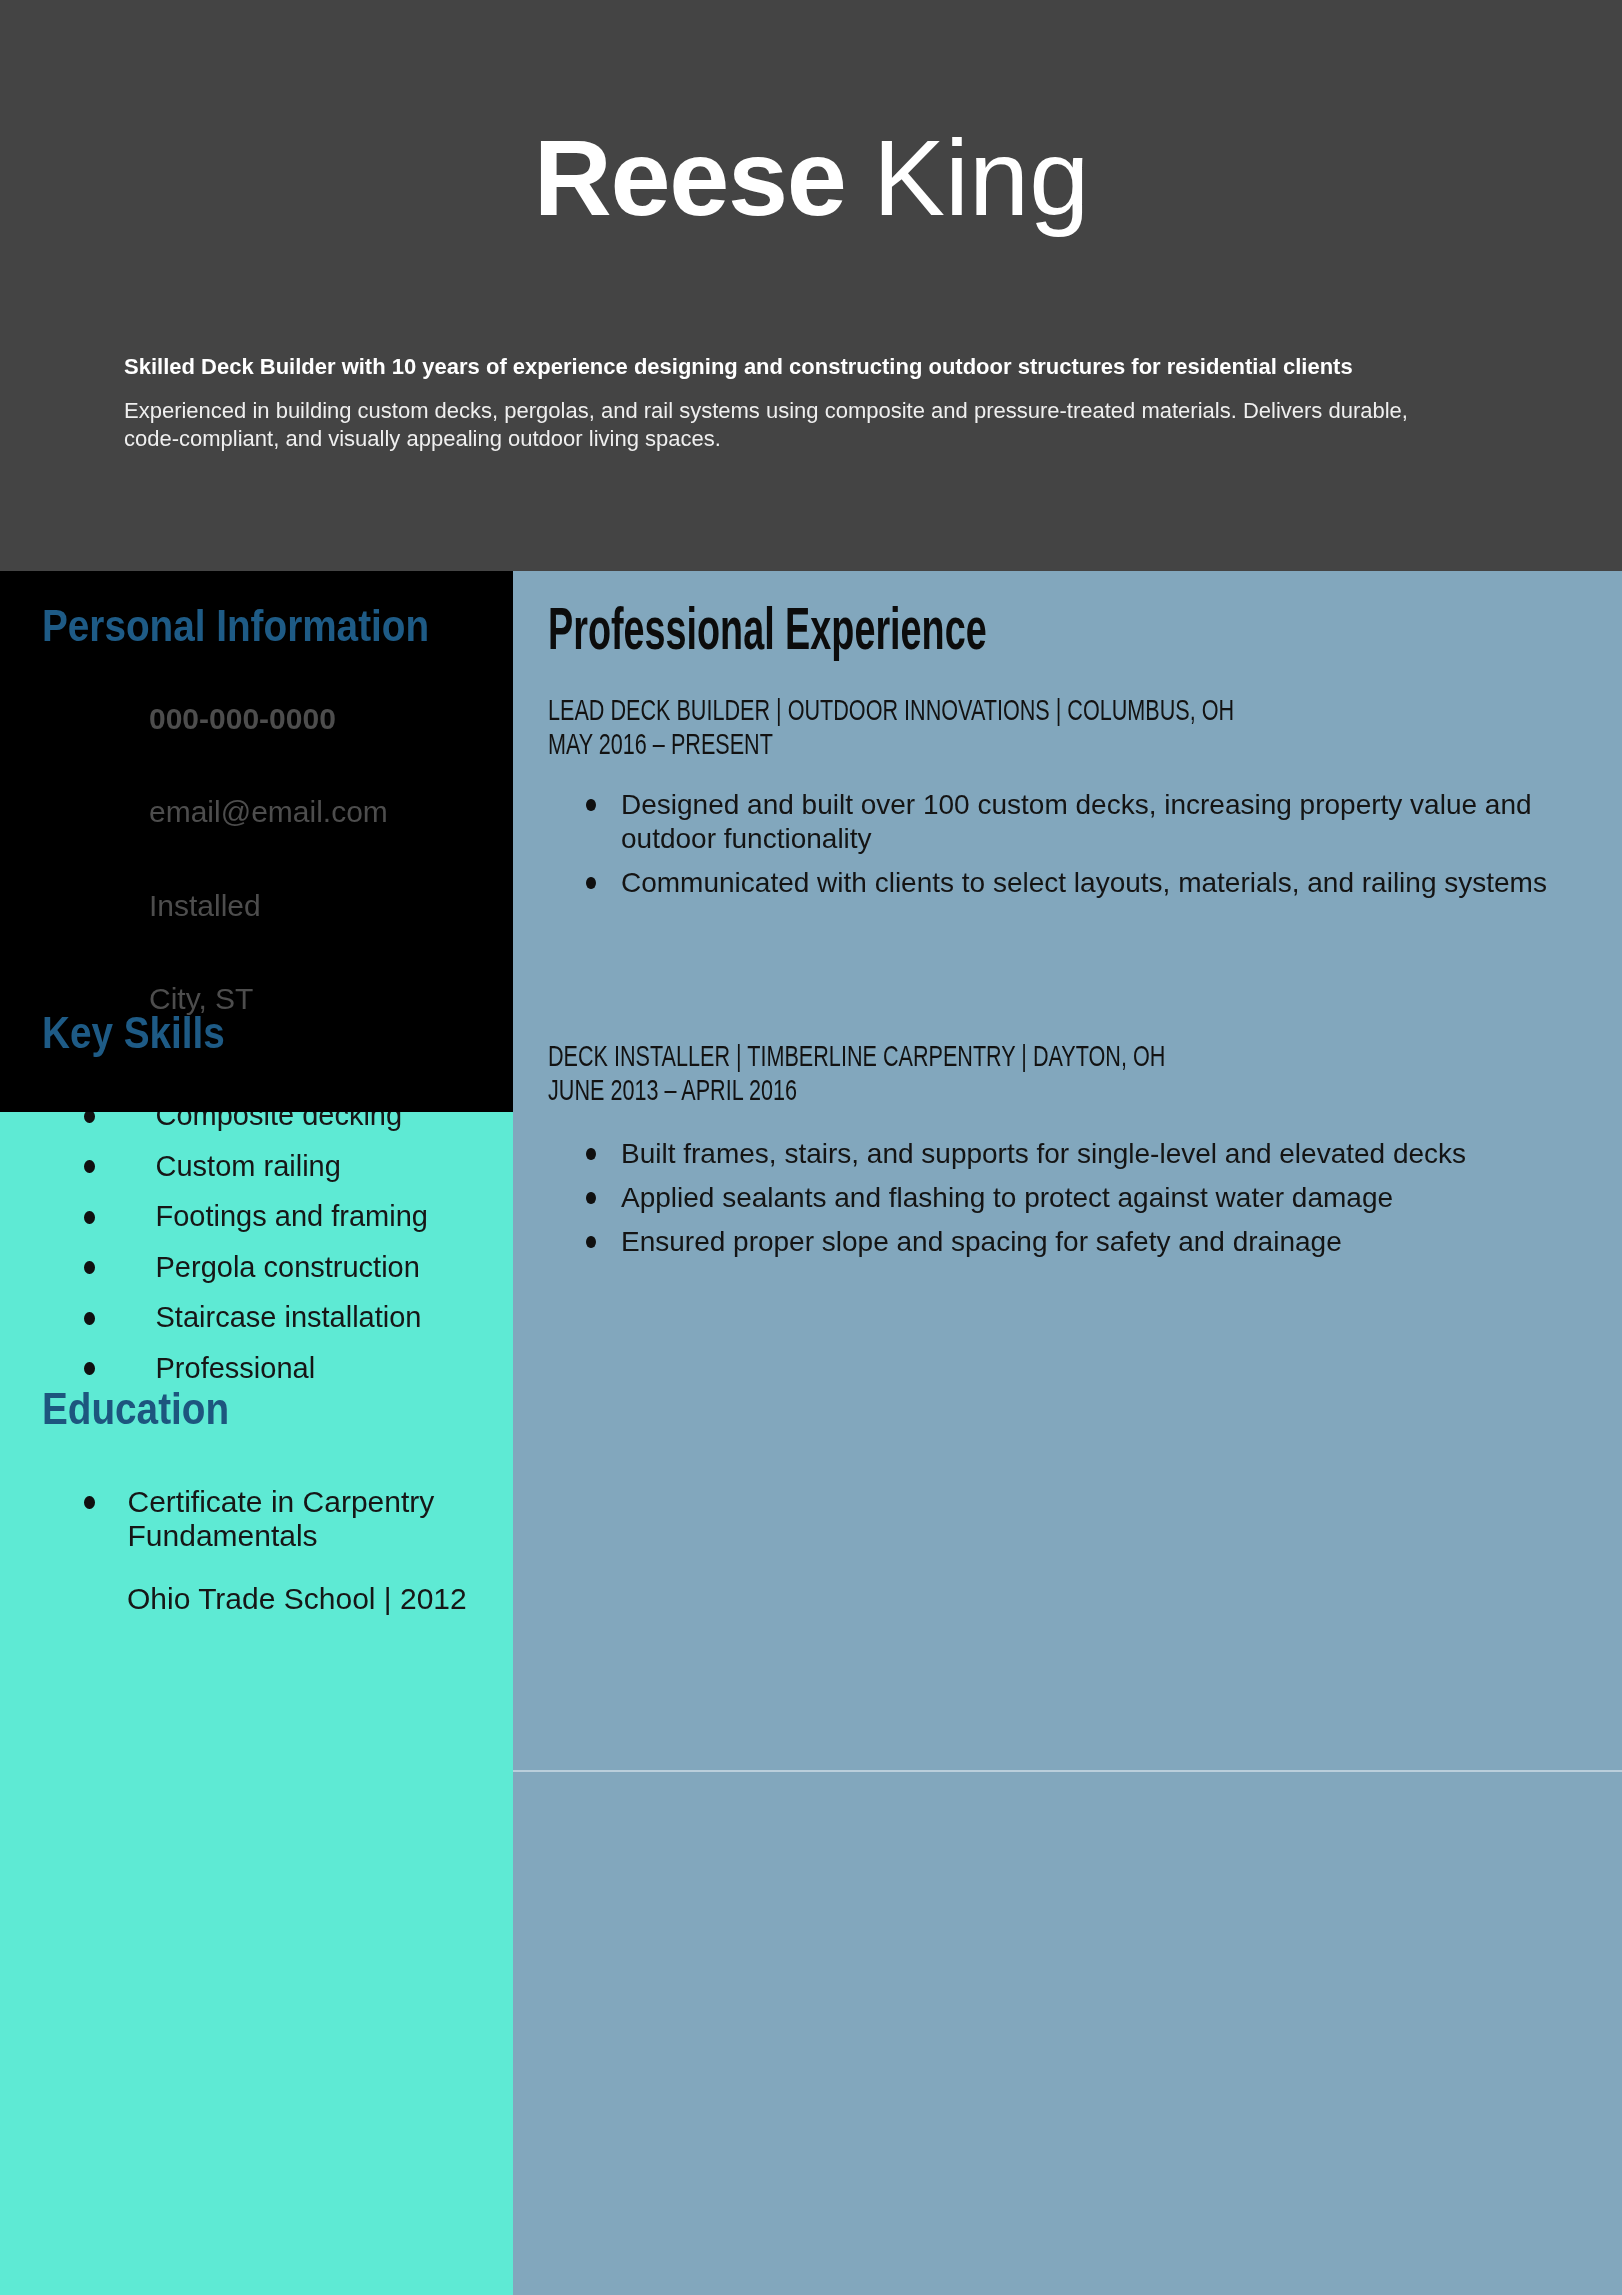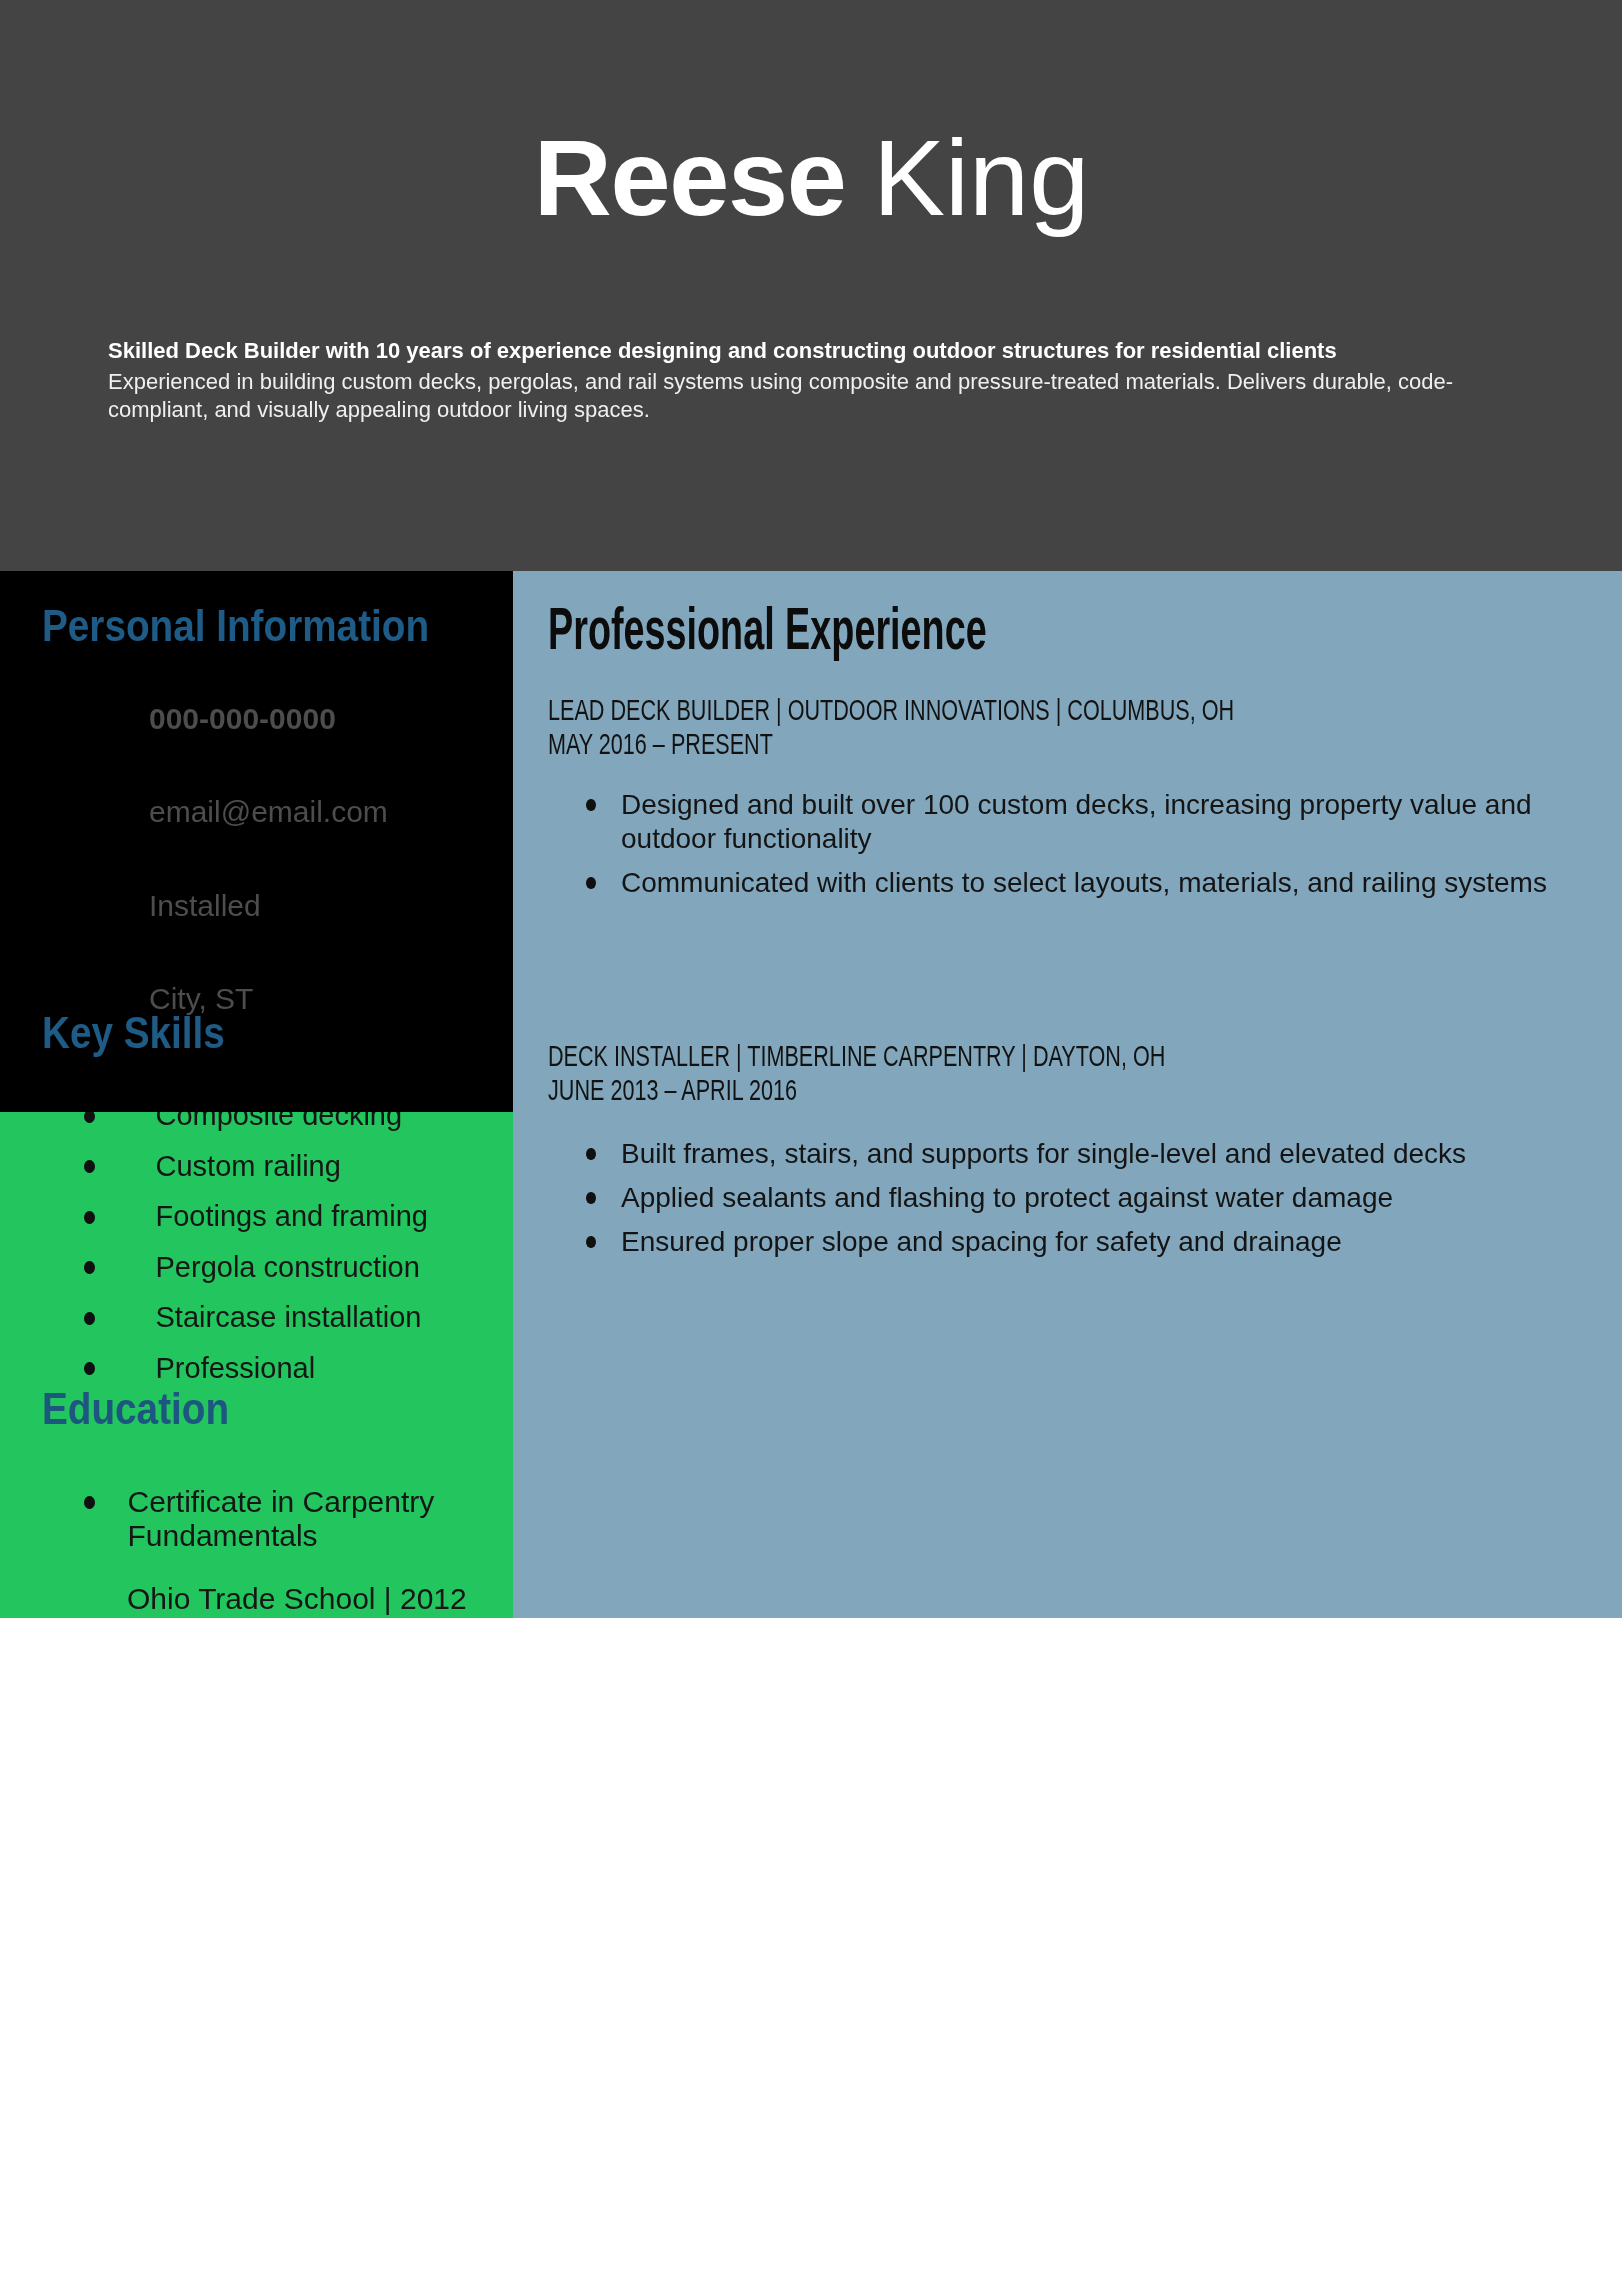--- a/index.html
+++ b/index.html
@@ -1,30 +1,30 @@
 <!DOCTYPE html>
 <html style="--header_bg: #444444; --sidebar_bg: #000000; --panel_bg: #82a7bd; --accent: #1e5b86; --accent_dark: #1d567e; --contact_text: #4d4d4d; --text_dark: #161616; --text_light: #ffffff;font-size:10.5px"><head>
 <meta charset="utf-8">
 <style>
   html,body{margin:0;padding:0;background:#ffffff;}
   .page{
-    position:relative;width:1623px;height:1618px;overflow:hidden;background:#22c55e;
+    position:relative;width:1623px;height:2295px;overflow:hidden;background:#5eead4;
     font-family:"Liberation Sans","DejaVu Sans",sans-serif;
   }
   
   .hdr{position:absolute;left:0;top:0;width:1623px;height:571px;background:var(--header_bg);}
   .name{position:absolute;left:0;top:124px;width:1623px;text-align:center;
         font-size:108px;line-height:1;color:var(--text_light);white-space:nowrap;}
   .name .fn{font-weight:700;letter-spacing:-1.3px;}
   .name .ln{font-weight:400;margin-left:27.5px;}
   .role{position:absolute;left:0;top:259px;width:1623px;text-align:center;
         font-size:37px;font-weight:700;color:var(--text_light);}
   .summary{position:absolute;left:108px;top:337px;width:1346px;color:var(--text_light);
            font-size:22px;line-height:28px;}
-  .summary p{margin:0;}
+  .summary p{margin:16px;}
   .summary .lead{font-weight:700;margin-bottom:3.3px;}
   .summary .rest{font-weight:400;color:#efefef;}
   
   .blue-panel{position:absolute;left:513px;top:571px;width:1110px;height:1724px;
               background:var(--panel_bg);z-index:0;}
   .black-panel{position:absolute;left:0;top:571px;width:513px;height:541px;
                background:var(--sidebar_bg);z-index:2;}
   .page-line{position:absolute;left:513px;top:1770px;width:1110px;height:2px;
              background:var(--text_light);opacity:.45;z-index:1;}
   

